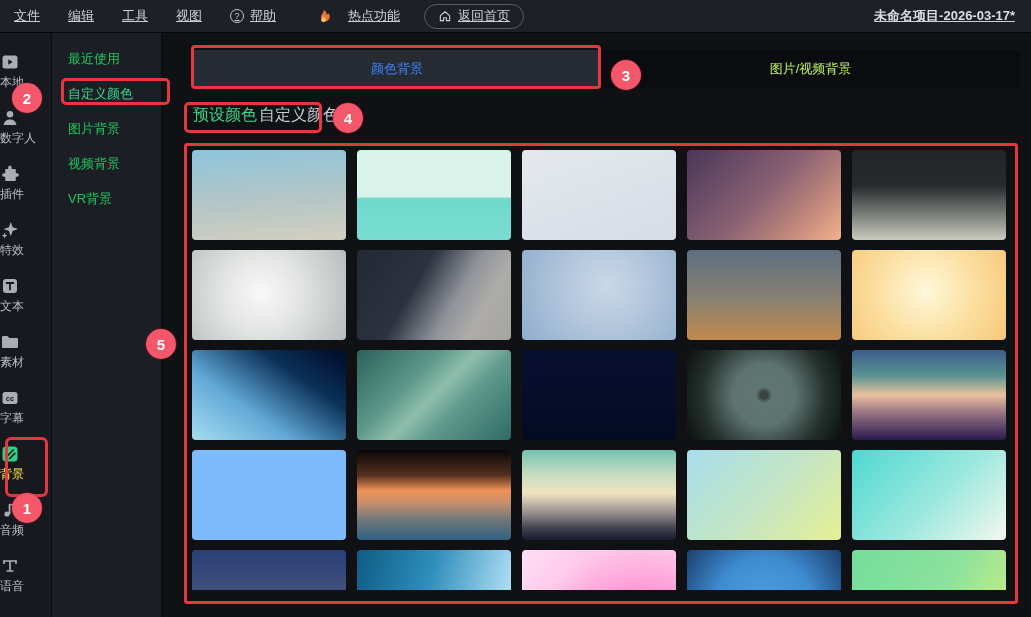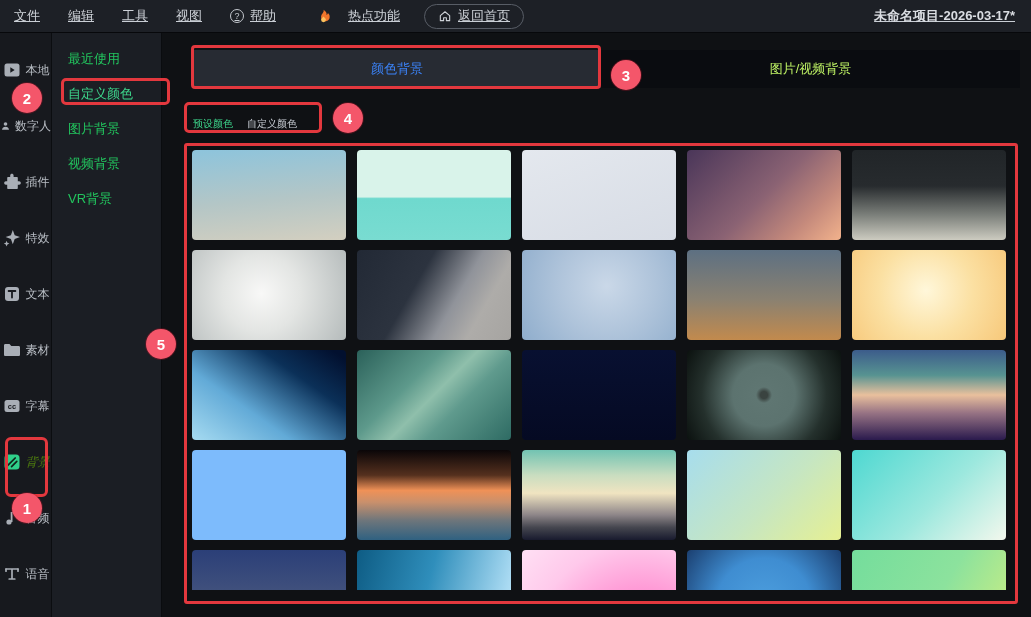--- a/index.html
+++ b/index.html
@@ -32,25 +32,25 @@
   .project-name { font-size:13px; font-weight:700; color:#dadde2; margin-right:2px; }
 
   
   .cols { display:flex; height:584px; }
   .rail {
     width:52px; background:#17191e; border-right:1px solid #0b0d10;
     display:flex; flex-direction:column; padding-top:9px; position:relative;
     flex-shrink:0; overflow:hidden;
   }
   .rail-item {
-    height:56px; display:flex; flex-direction:row; align-items:center;
+    height:56px; display:flex; flex-direction:column; 
     justify-content:center; gap:4px; cursor:pointer;
   }
   .rail-item .lbl { font-size:12px; color:#b9bec5; line-height:1; white-space:nowrap; }
-  .rail-item.active .lbl { color:#4d7c0f;font-style:italic; }
+  .rail-item.active .lbl { color:#fde047; }
   .rail-icon { width:20px; height:20px; display:block; }
 
   .sidebar {
     width:110px; background:#1b1e24; border-right:1px solid #0a0c0f;
     padding-top:8px; flex-shrink:0;
   }
   .side-item {
     height:35px; display:flex; align-items:center; padding-left:16px;
     font-size:13px; color:#22c55e; cursor:pointer; white-space:nowrap;
   }
@@ -60,21 +60,21 @@
   .main { position:relative; flex:1; background:#0f1114; }
   .tabstrip {
     position:absolute; left:31px; top:17px; width:827px; height:38px;
     display:flex; background:#0a0c10;
   }
   .tab { display:flex; align-items:center; justify-content:center; font-size:13px; cursor:pointer; }
   .tab.active { width:408px; background:#272b33; color:#3b82f6; }
   .tab.inactive { flex:1; color:#bef264; }
   .subtabs {
     position:absolute; left:31px; top:72px; height:26px;
-    display:flex; align-items:flex-end; gap:14px; font-size:10px;
+    display:flex; align-items:flex-start; gap:2px; font-size:16px;
   }
   .subtab { cursor:pointer; color:#c9ced5; white-space:nowrap; }
   .subtab.active { color:#3dd68c; }
   .swatch-grid {
     position:absolute; left:30px; top:117px; width:814px; height:440px;
     display:grid; grid-template-columns:repeat(5,154px); grid-auto-rows:90px;
     column-gap:11px; row-gap:10px; overflow:hidden;
   }
   .swatch { width:154px; height:90px; border-radius:4px; cursor:pointer; }
 

